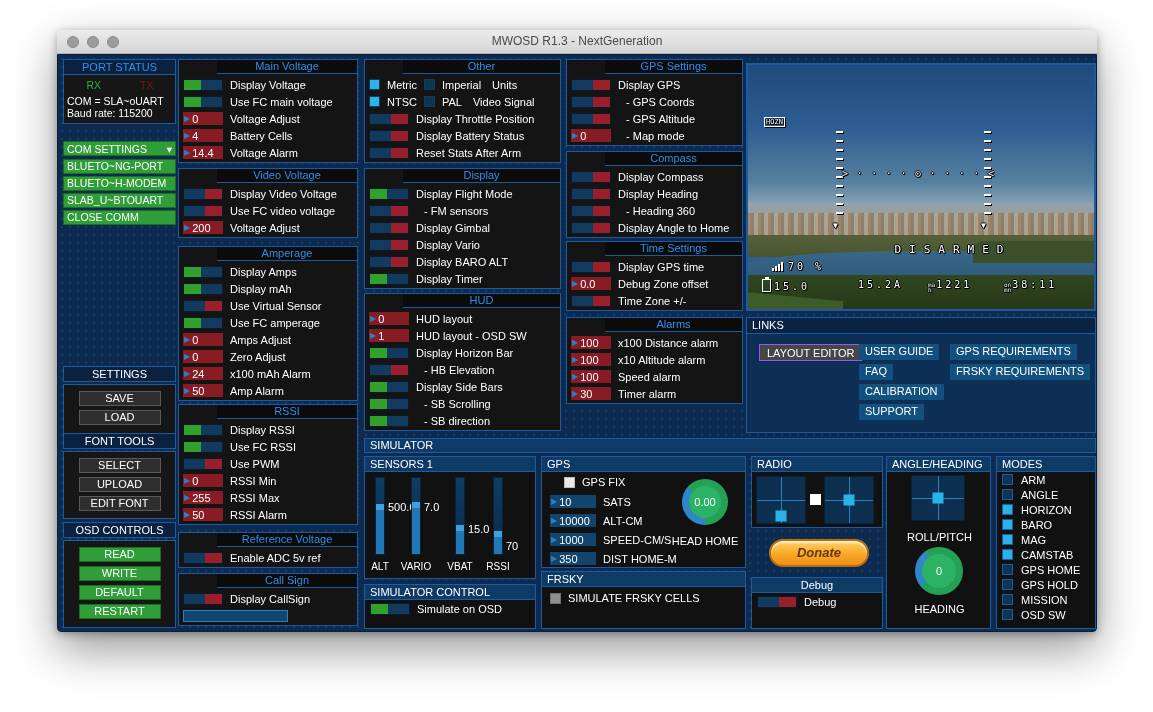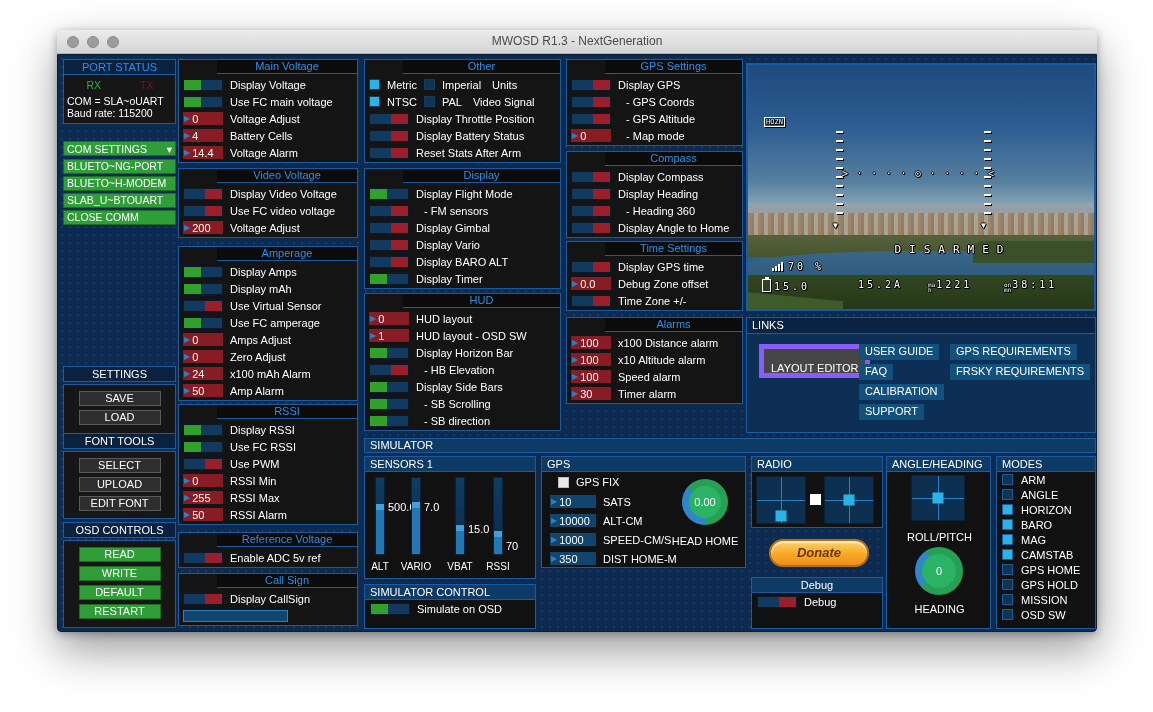--- a/index.html
+++ b/index.html
@@ -66,21 +66,21 @@
   .sigbars i{display:block;width:2px;background:#fff;}
   #botrow{left:0;top:214px;width:100%;letter-spacing:3px;}
   .bat{display:inline-block;width:9px;height:13px;border:1px solid #fff;position:relative;box-shadow:1px 1px 0 #000;vertical-align:-2px;margin-right:3px;}
   .bat::before{content:'';position:absolute;top:-3px;left:2px;width:4px;height:2px;background:#fff;}
   .stack{display:inline-flex;flex-direction:column;font-size:6px;line-height:5px;letter-spacing:0;vertical-align:1px;margin-right:1px;}
   .bpos{position:absolute;top:0;}
   
   #links{position:absolute;left:688px;top:262px;width:350px;height:116px;background:#0d2f55;border:1px solid #1d5a9e;}
   #links-head{background:#0a2343;border-bottom:1px solid #1d5a9e;color:#fff;font-size:11px;height:16px;line-height:15px;padding-left:5px;}
   .link-btn{background:#12507e;color:#fff;font-size:11px;height:16px;line-height:15px;padding:0 6px;margin-bottom:4px;white-space:nowrap;width:max-content;}
-  #layout-editor{position:absolute;left:12px;top:26px;background:#464646;border:5px solid #8b5cf6;color:#fff;font-size:11px;height:17px;line-height:15px;padding:12px 7px;}
+  #layout-editor{position:absolute;left:12px;top:26px;background:#464646;border:1px solid #8b5cf6;color:#fff;font-size:11px;height:17px;line-height:15px;padding:1px 7px;}
   #links-c1{position:absolute;left:112px;top:26px;}
   #links-c2{position:absolute;left:203px;top:26px;}
   
   .sim-strip{position:absolute;background:#0e3a66;border:1px solid #1d5a9e;color:#fff;height:15px;line-height:13px;padding-left:5px;font-size:11px;}
   .sim-panel{position:absolute;background:#111;border:1px solid #1d5a9e;}
   .sim-head{background:#0e3a66;color:#fff;font-size:11px;height:15px;line-height:14px;padding-left:5px;border-bottom:1px solid #1d5a9e;}
   .sim-head.center{text-align:center;padding-left:0;}
   .slider{position:absolute;width:10px;top:20px;height:100px;}
   .track{position:absolute;left:0;top:0;width:10px;height:78px;background:linear-gradient(180deg,#0f3d63,#0a2846);border:1px solid #0a1f38;}
   .fill{position:absolute;left:0;bottom:0;width:100%;background:#2178b5;}
@@ -627,21 +627,21 @@
     <div class="sim-panel" style="left:306px;top:529px;width:172px;height:45px">
       <div class="sim-head">SIMULATOR CONTROL</div>
       <div class="row" style="padding-left:5px">
         <span class="tgl on"></span>
         <span class="lbl">Simulate on OSD</span>
       </div>
     </div>
 
     <div class="sim-panel" style="left:483px;top:401px;width:205px;height:112px">
       <div class="sim-head">GPS</div>
-      <div class="row" style="padding-left:16px;height:20px">
+      <div class="row" style="padding-left:22px;height:20px">
         <span class="gchk white"></span>
         <span class="lbl">GPS FIX</span>
       </div>
       <div id="gps-fields">
           <div class="row" style="padding-left: 8px; height: 19px;">
             <span class="num blue">
               <i>▶</i>
               <b class="val">10</b>
             </span>
             <span class="lbl">SATS</span>
@@ -667,20 +667,27 @@
             </span>
             <span class="lbl">DIST HOME-M</span>
           </div>
         </div>
       <div class="dial" style="left:140px;top:22px;width:46px;height:46px;background:conic-gradient(from 180deg,#2f86c8 0 130deg,#25a156 130deg)">
         <div class="inner">0.00</div>
       </div>
       <div class="dial-cap" style="left:122px;top:78px;width:82px">HEAD HOME</div>
     </div>
 
+    <div class="sim-panel" style="left:483px;top:516px;width:205px;height:58px">
+      <div class="sim-head">FRSKY</div>
+      <div class="row" style="padding-left:8px;height:22px">
+        <span class="gchk gray"></span>
+        <span class="lbl">SIMULATE FRSKY CELLS</span>
+      </div>
+    </div>
 
     <div class="sim-panel" style="left:693px;top:401px;width:132px;height:72px">
       <div class="sim-head">RADIO</div>
       <div class="pad" style="left:4px;top:19px;width:50px;height:48px">
         <span class="handle" style="left:50%;top:85%"></span>
       </div>
       <div class="pad" style="left:72px;top:19px;width:50px;height:48px">
         <span class="handle" style="left:50%;top:50%"></span>
       </div>
       <span style="position:absolute;left:58px;top:37px;width:11px;height:11px;background:#fff"></span>

